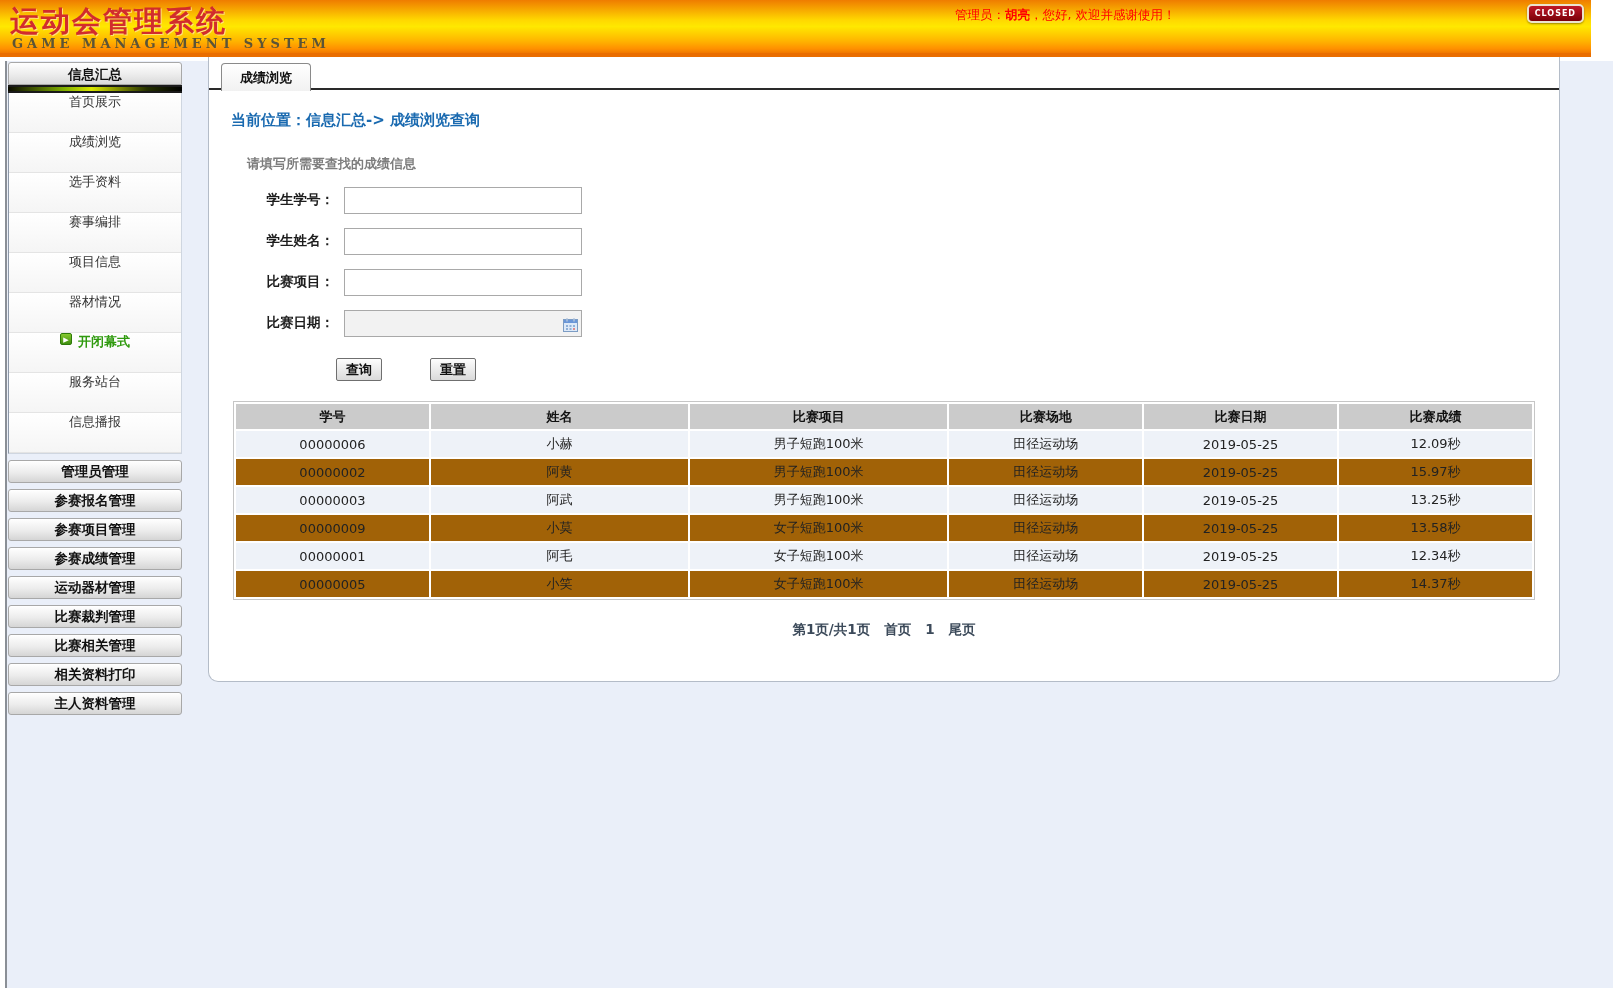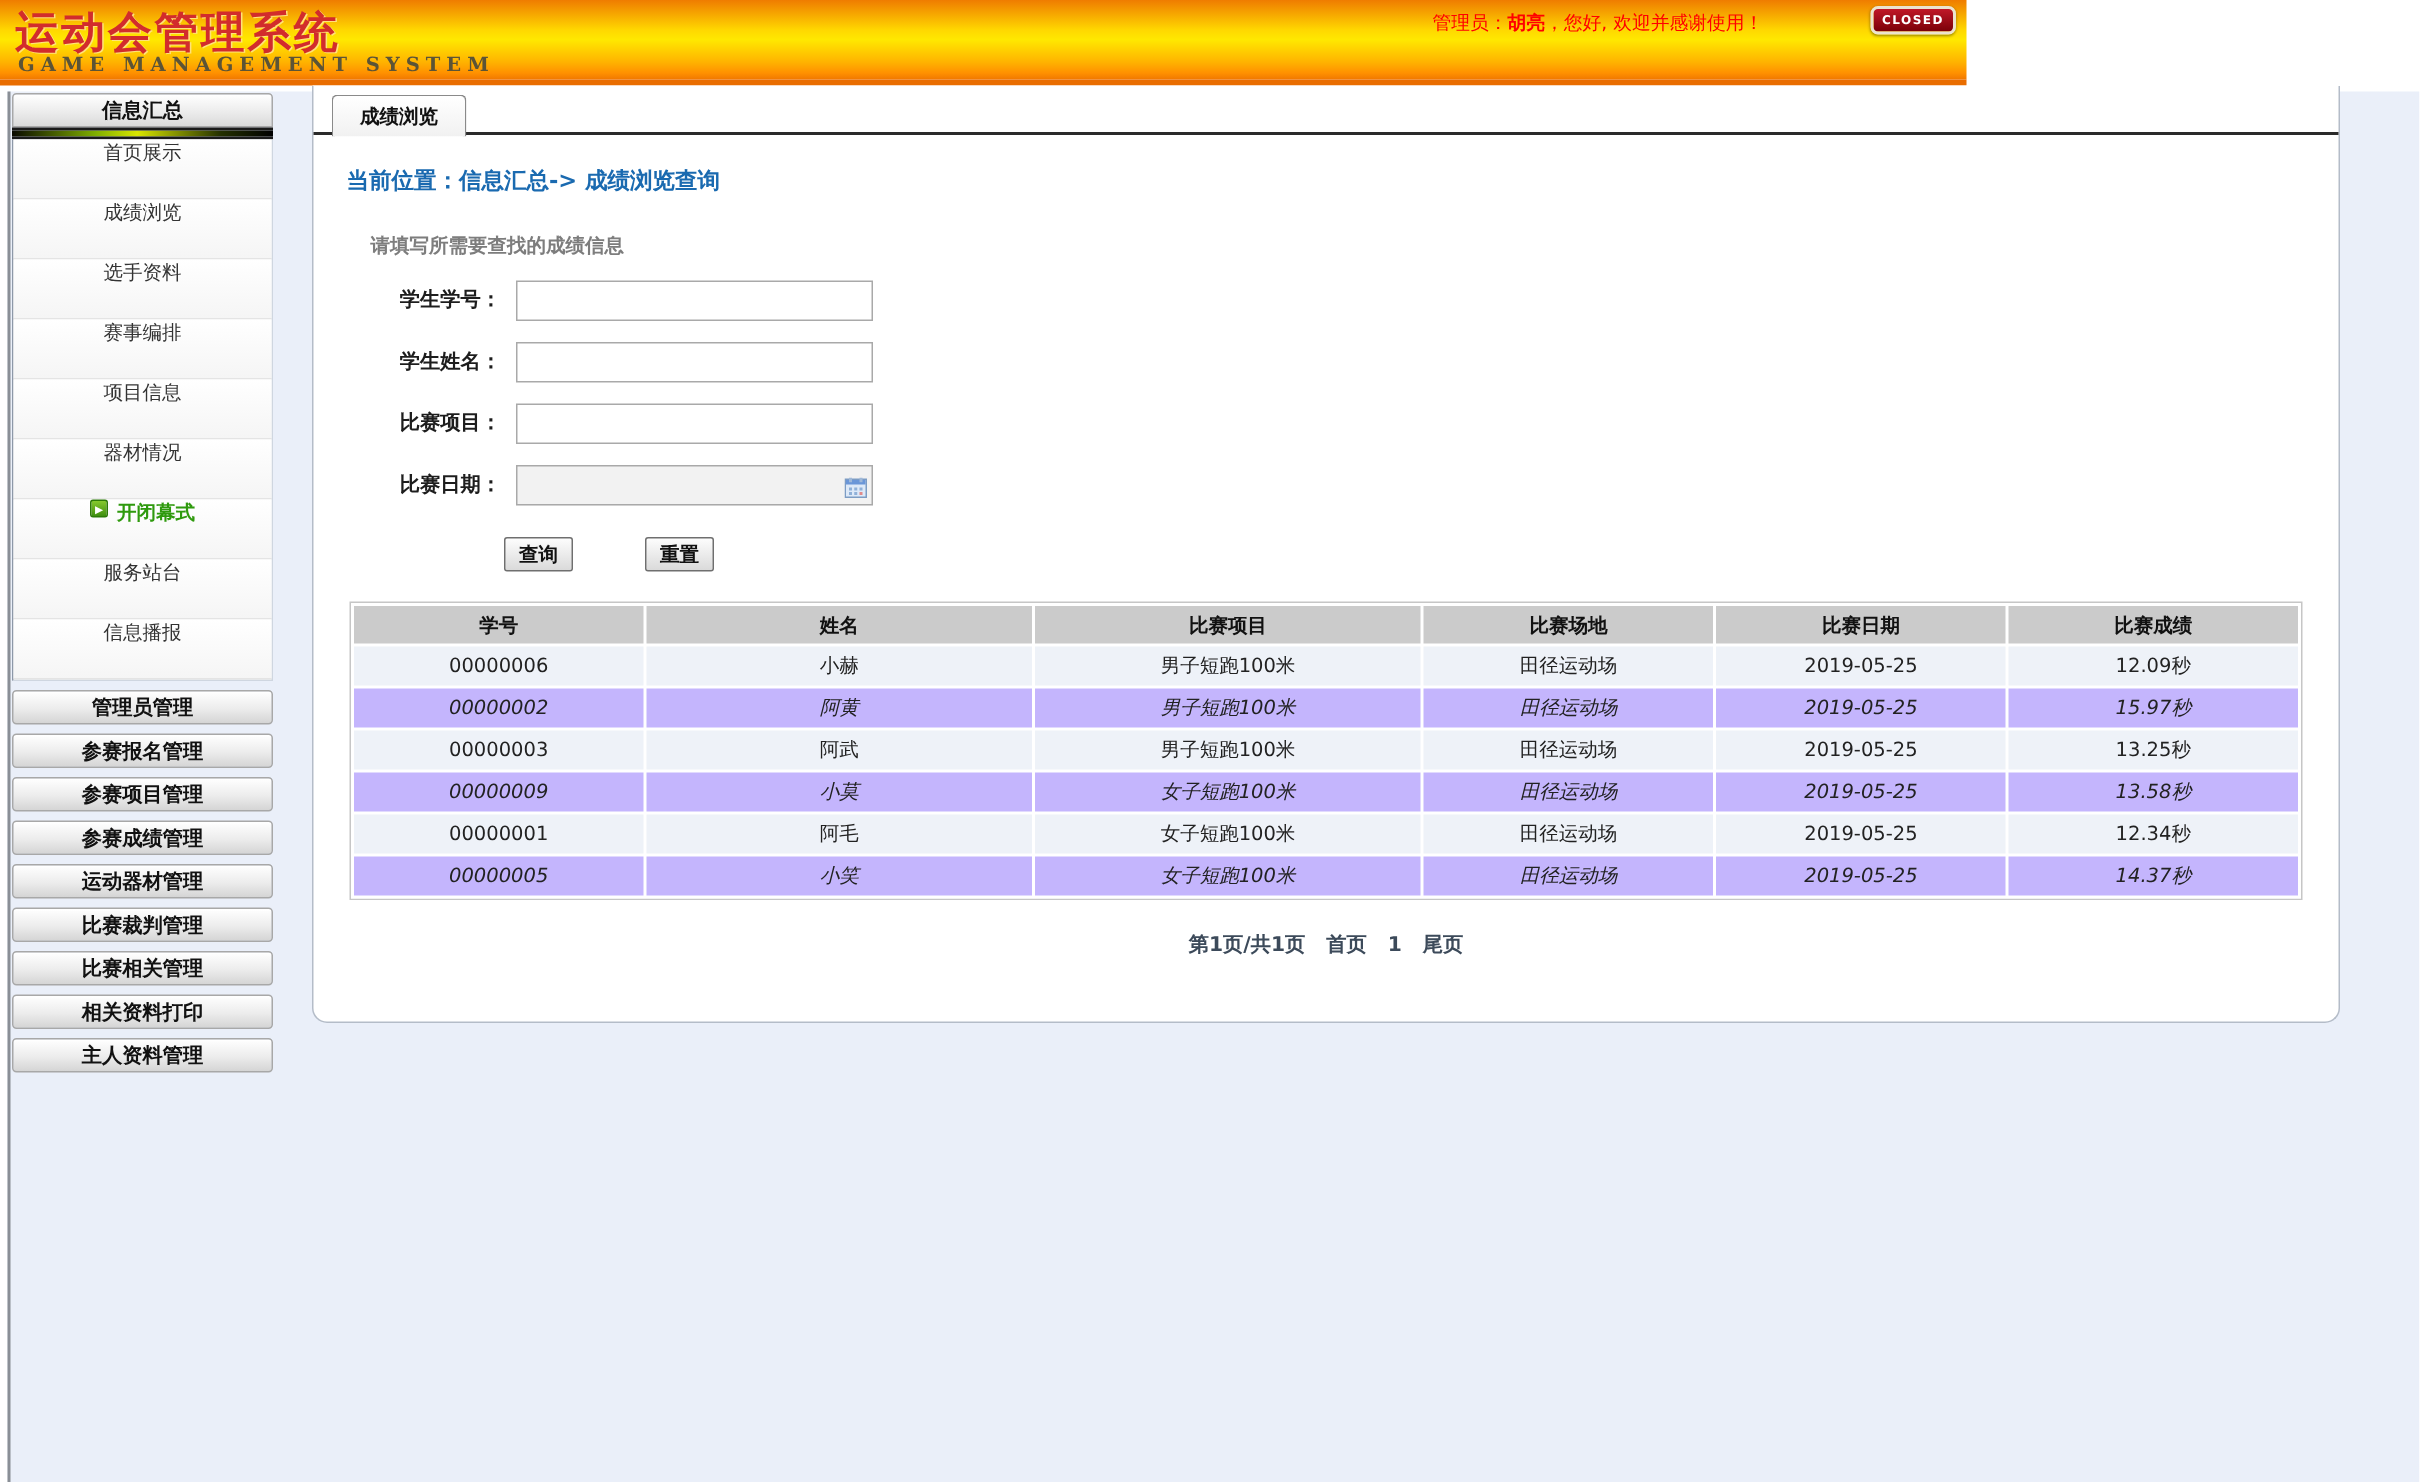--- a/index.html
+++ b/index.html
@@ -1,21 +1,21 @@
 <!DOCTYPE html>
 <html><head>
 <meta charset="utf-8">
 <style>
   * { margin:0; padding:0; box-sizing:border-box; }
   html,body { width:1613px; height:988px; overflow:hidden; }
   body { font-family:"DejaVu Sans","Liberation Sans",sans-serif; background:#ffffff; position:relative; }
 
   
   .header {
-    position:absolute; left:0; top:0; width:1311px; height:57px;
+    position:absolute; left:0; top:0; width:1591px; height:57px;
     background:linear-gradient(#ef7c00 0%, #ffd800 38%, #ffe800 50%, #ffb300 78%, #ff9000 92%, #f07800 100%);
     border-bottom:4px solid #e96d00;
   }
   .logo-title {
     position:absolute; left:10px; top:2px;
     font-family:"DejaVu Serif","Liberation Serif",serif;
     font-size:29px; font-weight:bold; color:#d22c2c;
     text-shadow:1px 1px 0 #ffe27a;
     letter-spacing:2px;
   }
@@ -109,21 +109,21 @@
     font-size:13px; font-weight:bold; color:#111; cursor:pointer;
     font-family:inherit;
   }
 
   .table-box { margin:20px 24px 0 24px; border:1px solid #c6c6c6; background:#fff; }
   .table-title { padding:7px 16px 6px; font-size:13px; font-weight:bold; color:#222; }
   table.grid { width:100%; border-collapse:separate; border-spacing:2px; background:#fff; table-layout:fixed; }
   table.grid th { background:#cbcbcb; height:25px; font-size:13px; font-weight:bold; color:#111; text-align:center; }
   table.grid td { height:26px; font-size:13px; color:#222; text-align:center; }
   tr.odd  td { background:#eef2f8; }
-  tr.even td { background:#c4b5fd;font-style:italic; }
+  tr.even td { background:#a16207; }
 
   .pager { margin-top:21px; text-align:center; font-size:13.5px; font-weight:bold; color:#3c4a5a; }
   .pager span { margin:0 7px; }
   .pager .link { cursor:pointer; }
 </style>
 </head>
 <body>
 
 <div class="page-bg"></div>
 

